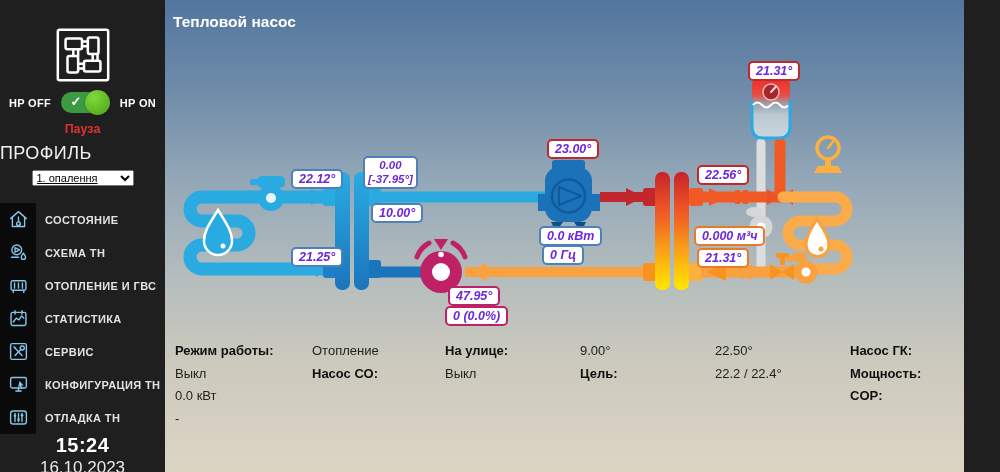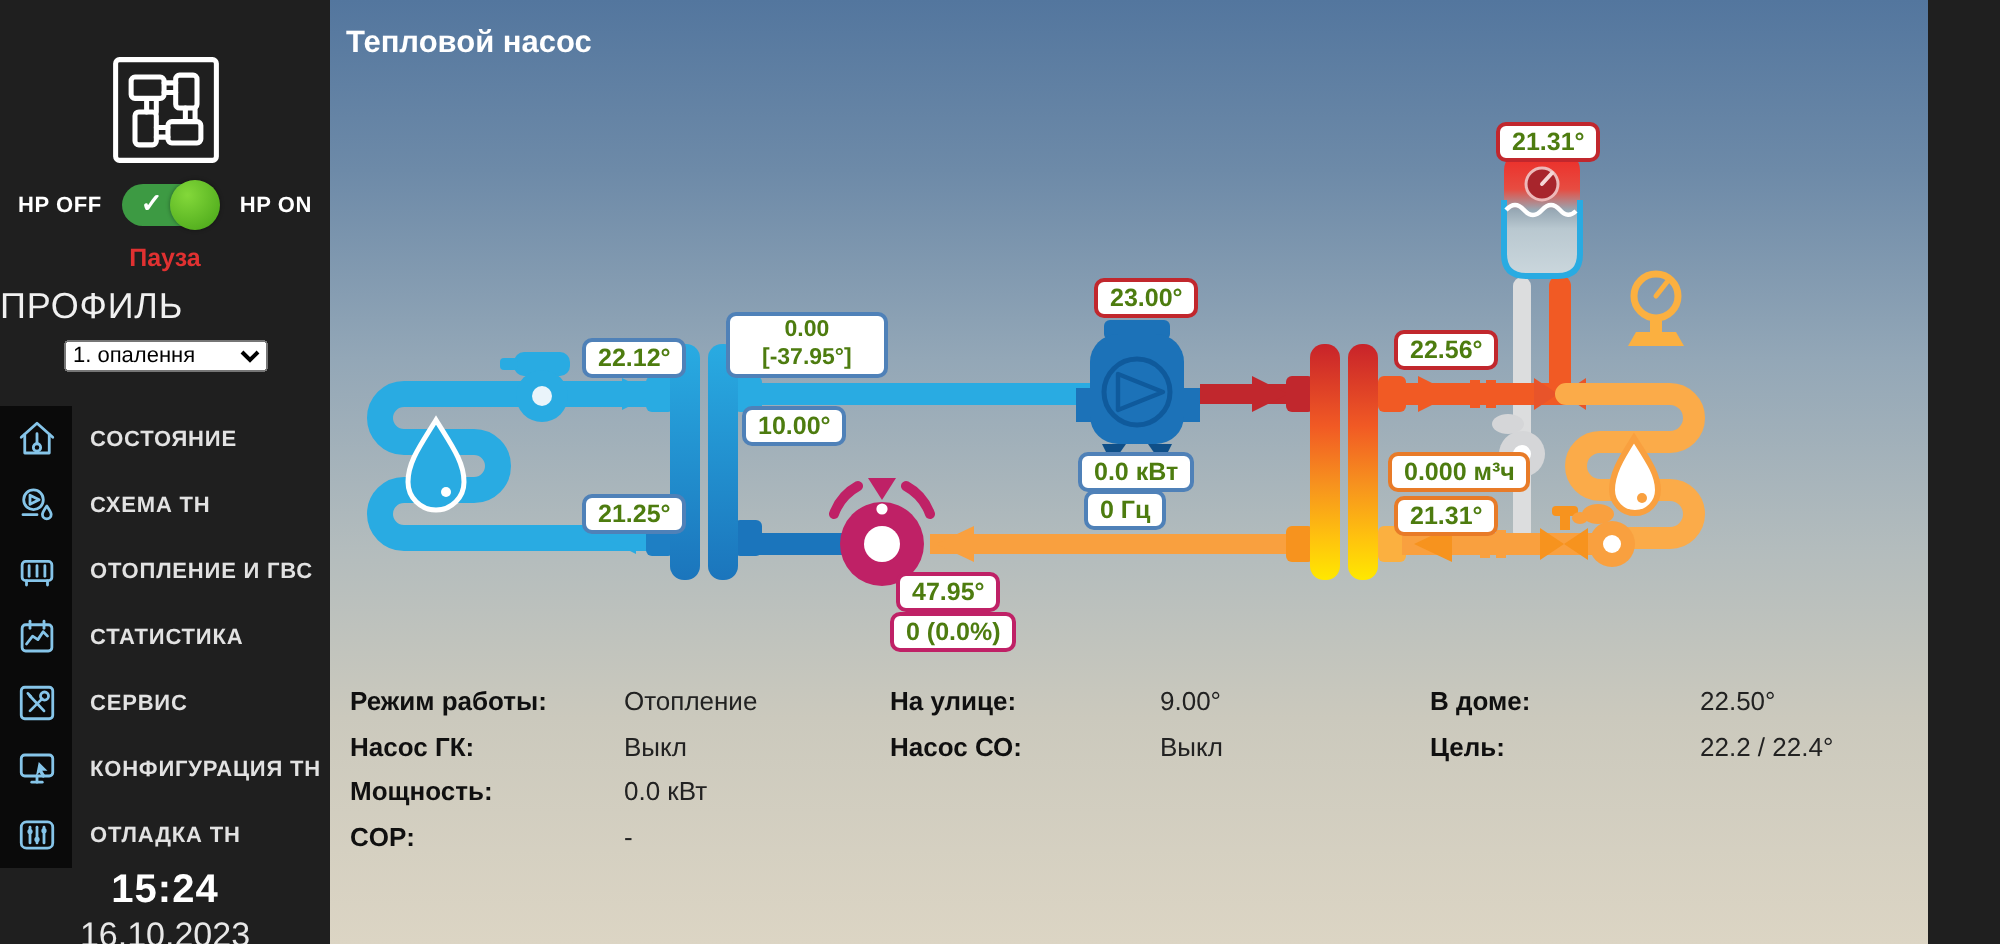--- a/index.html
+++ b/index.html
@@ -10,40 +10,40 @@
   .sidebar { width:165px; height:472px; background:#1f1f1f; color:#eee; display:flex; flex-direction:column; flex-shrink:0;margin-top:16px; }
   .logo-wrap { display:flex; justify-content:center; padding-top:8px; }
   .hp-row { display:flex; align-items:center; justify-content:space-between; padding:6px 9px 0 9px; }
   .hp-label { font-size:11px; font-weight:bold; color:#fff; letter-spacing:.3px; }
   .toggle { position:relative; width:48px; height:21px; background:#3d9a43; border-radius:11px; cursor:pointer; flex-shrink:0; }
   .toggle .check { position:absolute; left:9px; top:2px; color:#fff; font-size:13px; font-weight:bold; }
   .toggle .knob { position:absolute; right:-1px; top:-2px; width:25px; height:25px; border-radius:50%;
                   background:radial-gradient(circle at 35% 30%, #83d83a, #46a317); box-shadow:0 0 2px rgba(0,0,0,.4); }
   .pause { text-align:center; margin-top:9px; color:#e03131; font-weight:bold; font-size:12.5px; }
   .profile-label { margin-top:7px; font-size:18px; color:#f0f0f0; letter-spacing:.4px; }
-  .profile-select { display:block; margin:6px auto 0 auto; width:102px; height:20px; font-size:11px; font-family:"Liberation Sans",sans-serif; }
+  .profile-select { display:block; margin:6px auto 0 auto; width:102px; height:20px; font-size:11px; font-family:"Liberation Sans",sans-serif;text-decoration:underline; }
   .menu { margin-top:17px; }
   .menu-item { display:flex; align-items:center; height:33px; cursor:pointer; }
   .menu-icon { width:36px; height:33px; background:#0a0a0a; display:flex; align-items:center; justify-content:center; flex-shrink:0; }
   .menu-icon svg { stroke:#86c5e9; fill:none; stroke-width:1.6; stroke-linecap:round; stroke-linejoin:round; }
   .menu-label { margin-left:9px; font-size:11px; font-weight:bold; color:#e2e2e2; letter-spacing:.4px; white-space:nowrap; }
   .clock { margin-top:auto; text-align:center; padding-bottom:16px; }
   .clock-time { font-size:20px; font-weight:bold; color:#fff; letter-spacing:.5px; }
   .clock-date { font-size:17px; color:#e8e8e8; margin-top:1px; }
 
   
   .main { position:relative; width:799px; height:472px;
           background:linear-gradient(180deg,#53769e 0%,#6d8aa8 18%,#93a7b7 38%,#b3bcbd 58%,#cbc9bd 76%,#dcd5c4 100%); }
   .page-title { position:absolute; left:8px; top:13px; color:#fff; font-size:15.5px; }
   .diagram-svg { position:absolute; left:0; top:0; }
 
   
   .vbox { position:absolute; background:#fff; border:2px solid #4f81b8; border-radius:5px;
-          font-size:12.5px; font-weight:bold; color:#4d7c0f; padding:0px 6px; white-space:nowrap; line-height:16px; }
-  .vbox.two { text-align:center; font-size:11.5px; line-height:13.5px; padding:1px 16px; }
+          font-size:12.5px; font-weight:bold; color:#6d28d9; padding:0px 6px; white-space:nowrap; line-height:16px;font-style:italic; }
+  .vbox.two { text-align:center; font-size:11.5px; line-height:13.5px; padding:1px 3px; }
   .b-red    { border-color:#c1272d; }
   .b-orange { border-color:#e87b28; }
   .b-mag    { border-color:#bf2166; }
 
   
   .info { position:absolute; left:10px; top:343px; display:grid;
           grid-template-columns:137px 133px 135px 135px 135px 1fr; grid-auto-rows:22.5px;
           font-size:13px; color:#222; width:810px; }
   .info .lbl { font-weight:bold; color:#101010; }
 </style>
@@ -339,21 +339,20 @@
   <div class="vbox b-red" style="left:532px;top:165px">22.56°</div>
   <div class="vbox b-orange" style="left:529px;top:226px">0.000 м³ч</div>
   <div class="vbox b-orange" style="left:532px;top:248px">21.31°</div>
   <div class="vbox b-red" style="left:583px;top:61px">21.31°</div>
 
   <div class="info">
     <span class="lbl">Режим работы:</span>
     <span>Отопление</span>
     <span class="lbl">На улице:</span>
     <span>9.00°</span>
-    <span class="lbl">В доме:</span>
     <span>22.50°</span>
 
     <span class="lbl">Насос ГК:</span>
     <span>Выкл</span>
     <span class="lbl">Насос СО:</span>
     <span>Выкл</span>
     <span class="lbl">Цель:</span>
     <span>22.2 / 22.4°</span>
 
     <span class="lbl">Мощность:</span>

